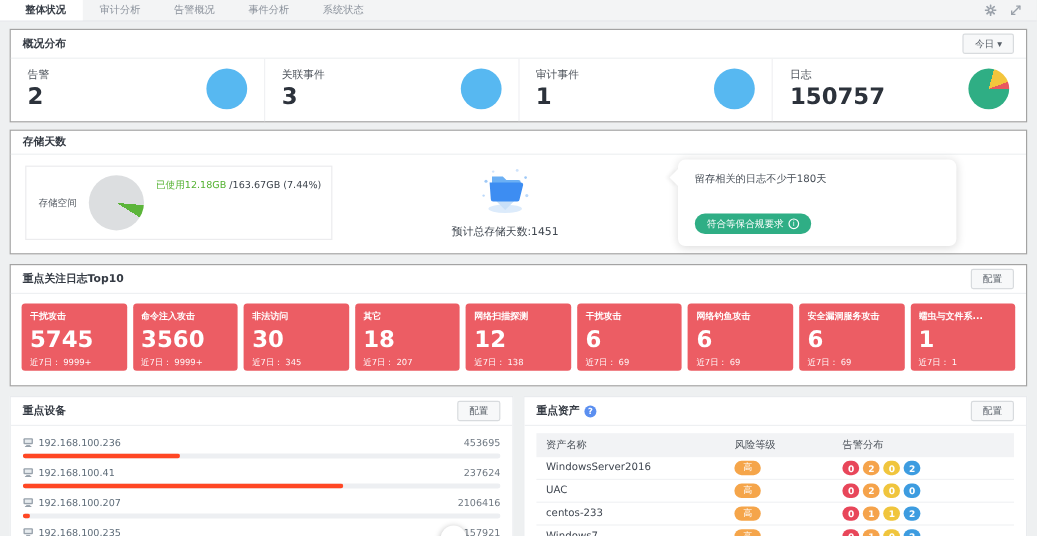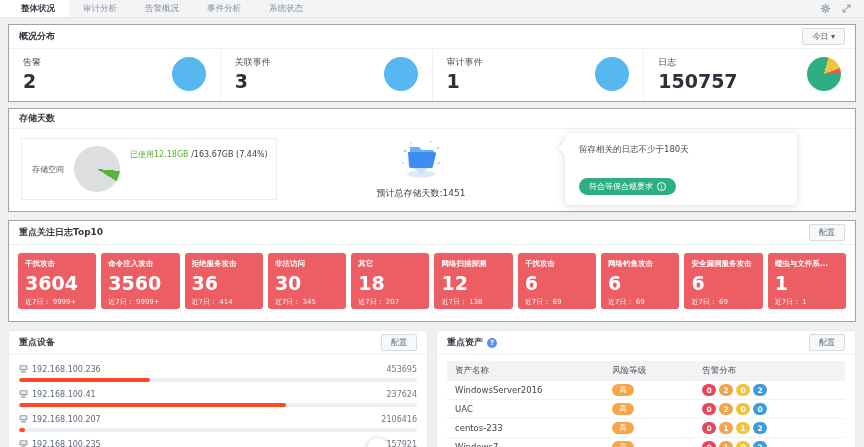--- a/index.html
+++ b/index.html
@@ -205,32 +205,27 @@
 </div>
 
 <div class="section" id="toplogs">
   <div class="sec-head">
     <span class="sec-title">重点关注日志Top10</span>
     <span class="btn-mini">配置</span>
   </div>
   <div class="logcards" id="logcards">
       <div class="logcard">
         <div class="logcard-title">干扰攻击</div>
-        <div class="logcard-value">3604</div>
+        <div class="logcard-value">5745</div>
         <div class="logcard-recent">近7日： 9999+</div>
       </div>
       <div class="logcard">
         <div class="logcard-title">命令注入攻击</div>
         <div class="logcard-value">3560</div>
         <div class="logcard-recent">近7日： 9999+</div>
-      </div>
-      <div class="logcard">
-        <div class="logcard-title">拒绝服务攻击</div>
-        <div class="logcard-value">36</div>
-        <div class="logcard-recent">近7日： 414</div>
       </div>
       <div class="logcard">
         <div class="logcard-title">非法访问</div>
         <div class="logcard-value">30</div>
         <div class="logcard-recent">近7日： 345</div>
       </div>
       <div class="logcard">
         <div class="logcard-title">其它</div>
         <div class="logcard-value">18</div>
         <div class="logcard-recent">近7日： 207</div>

